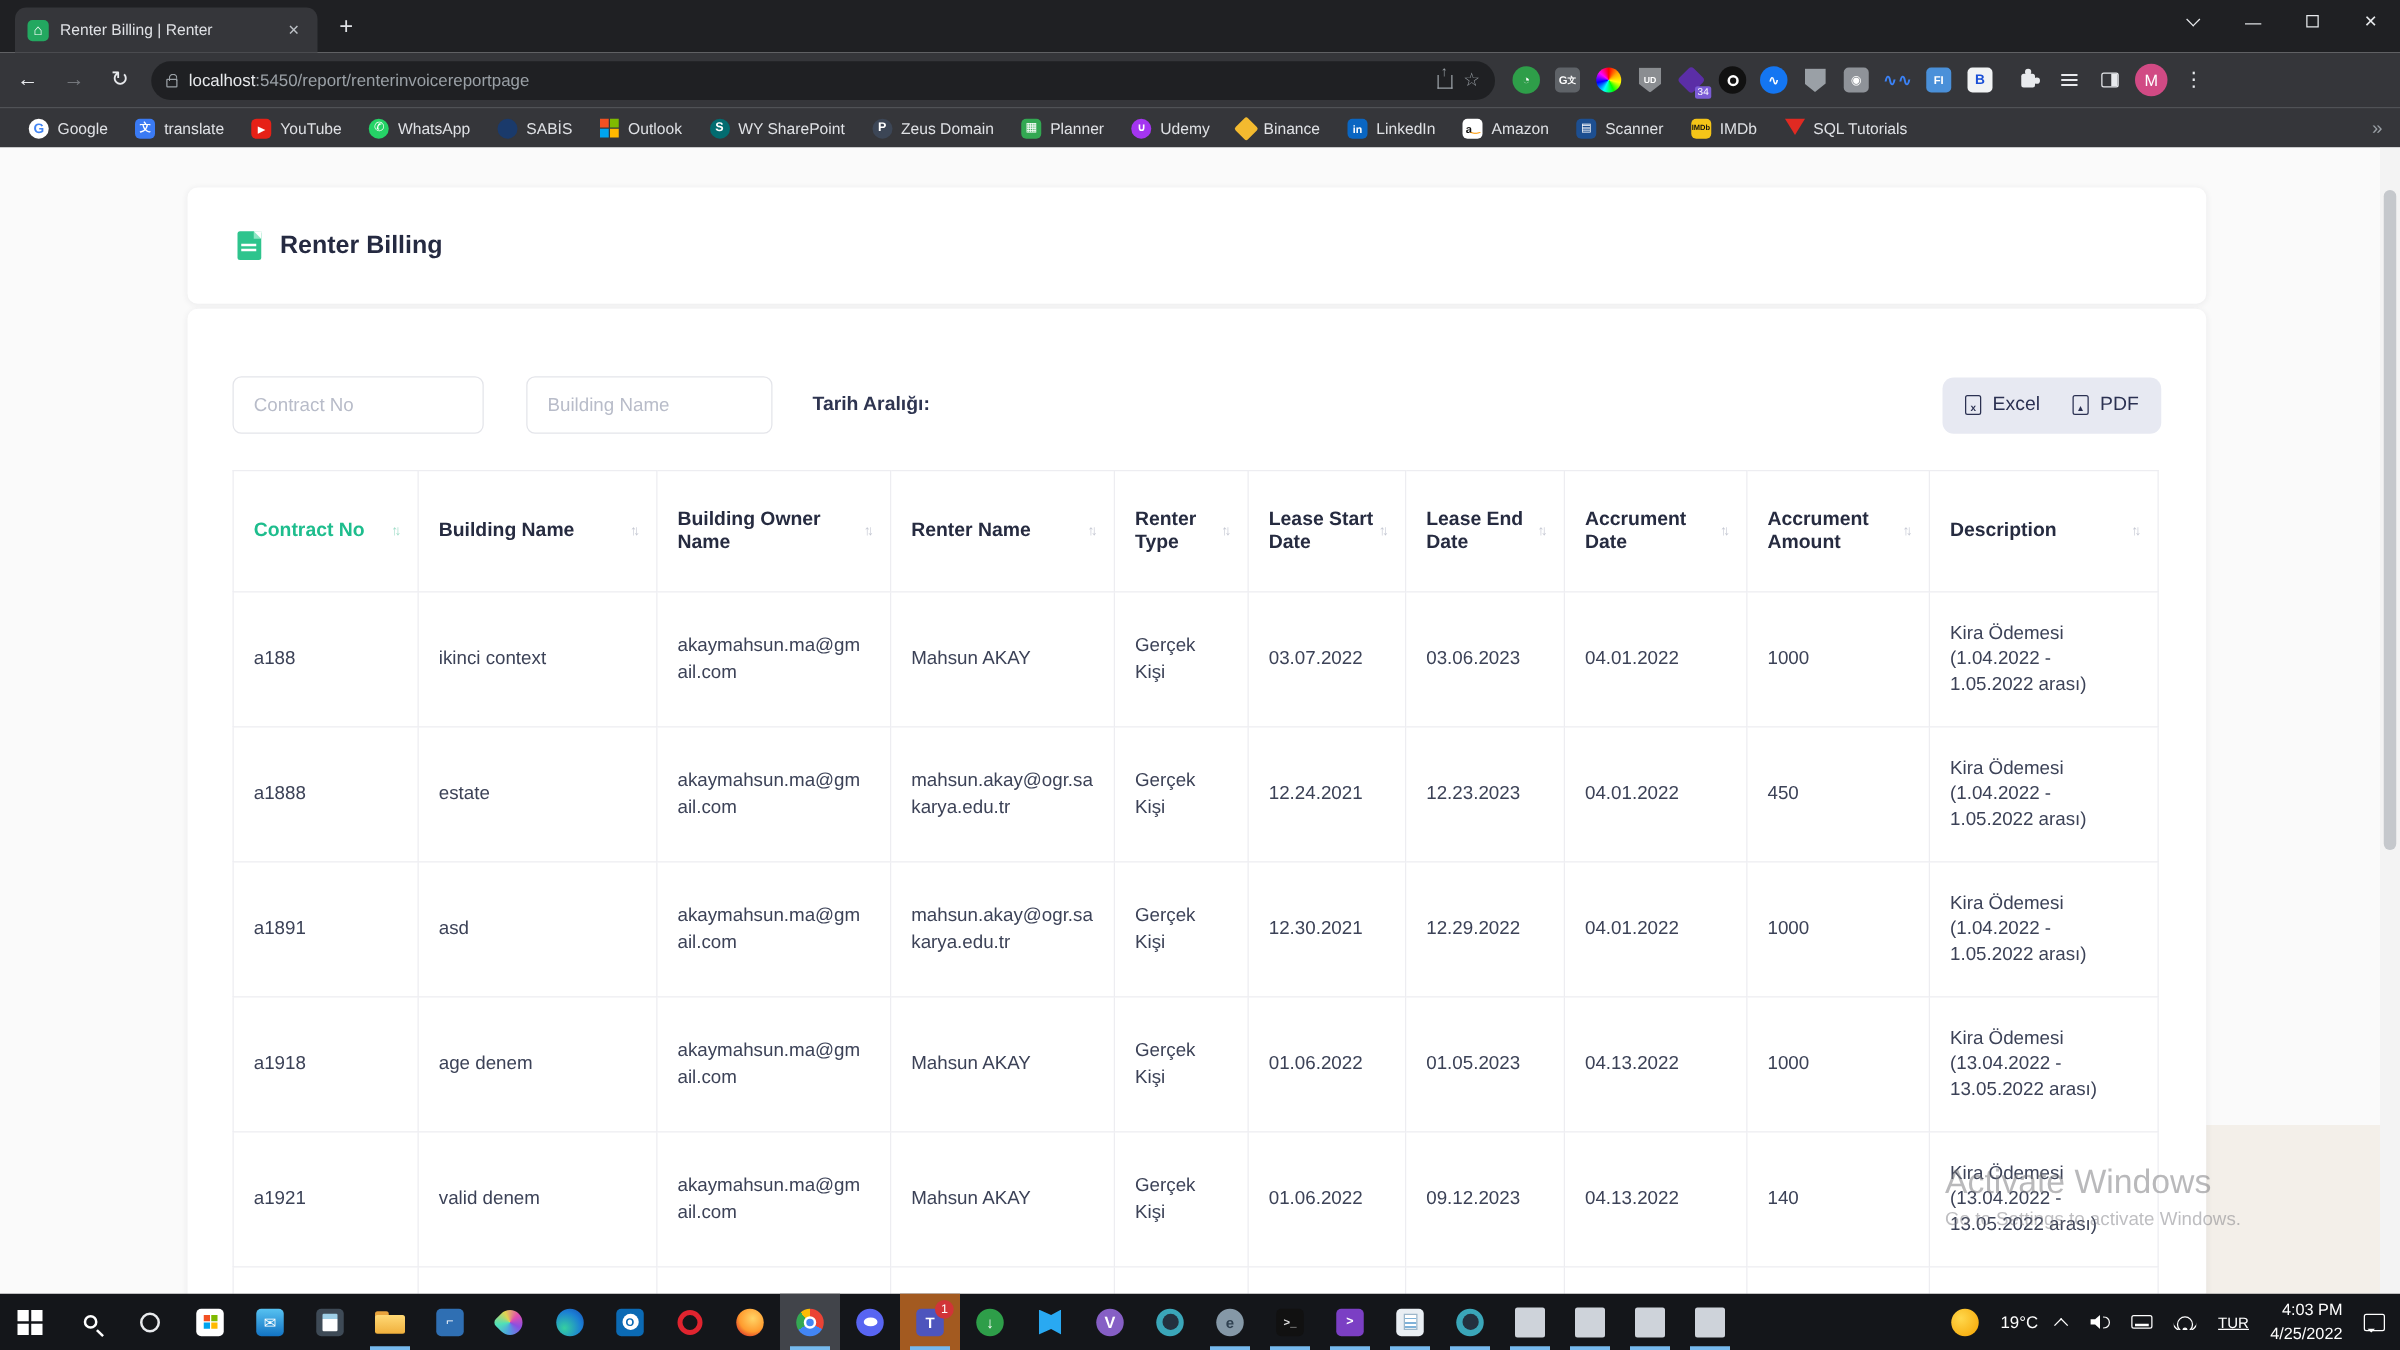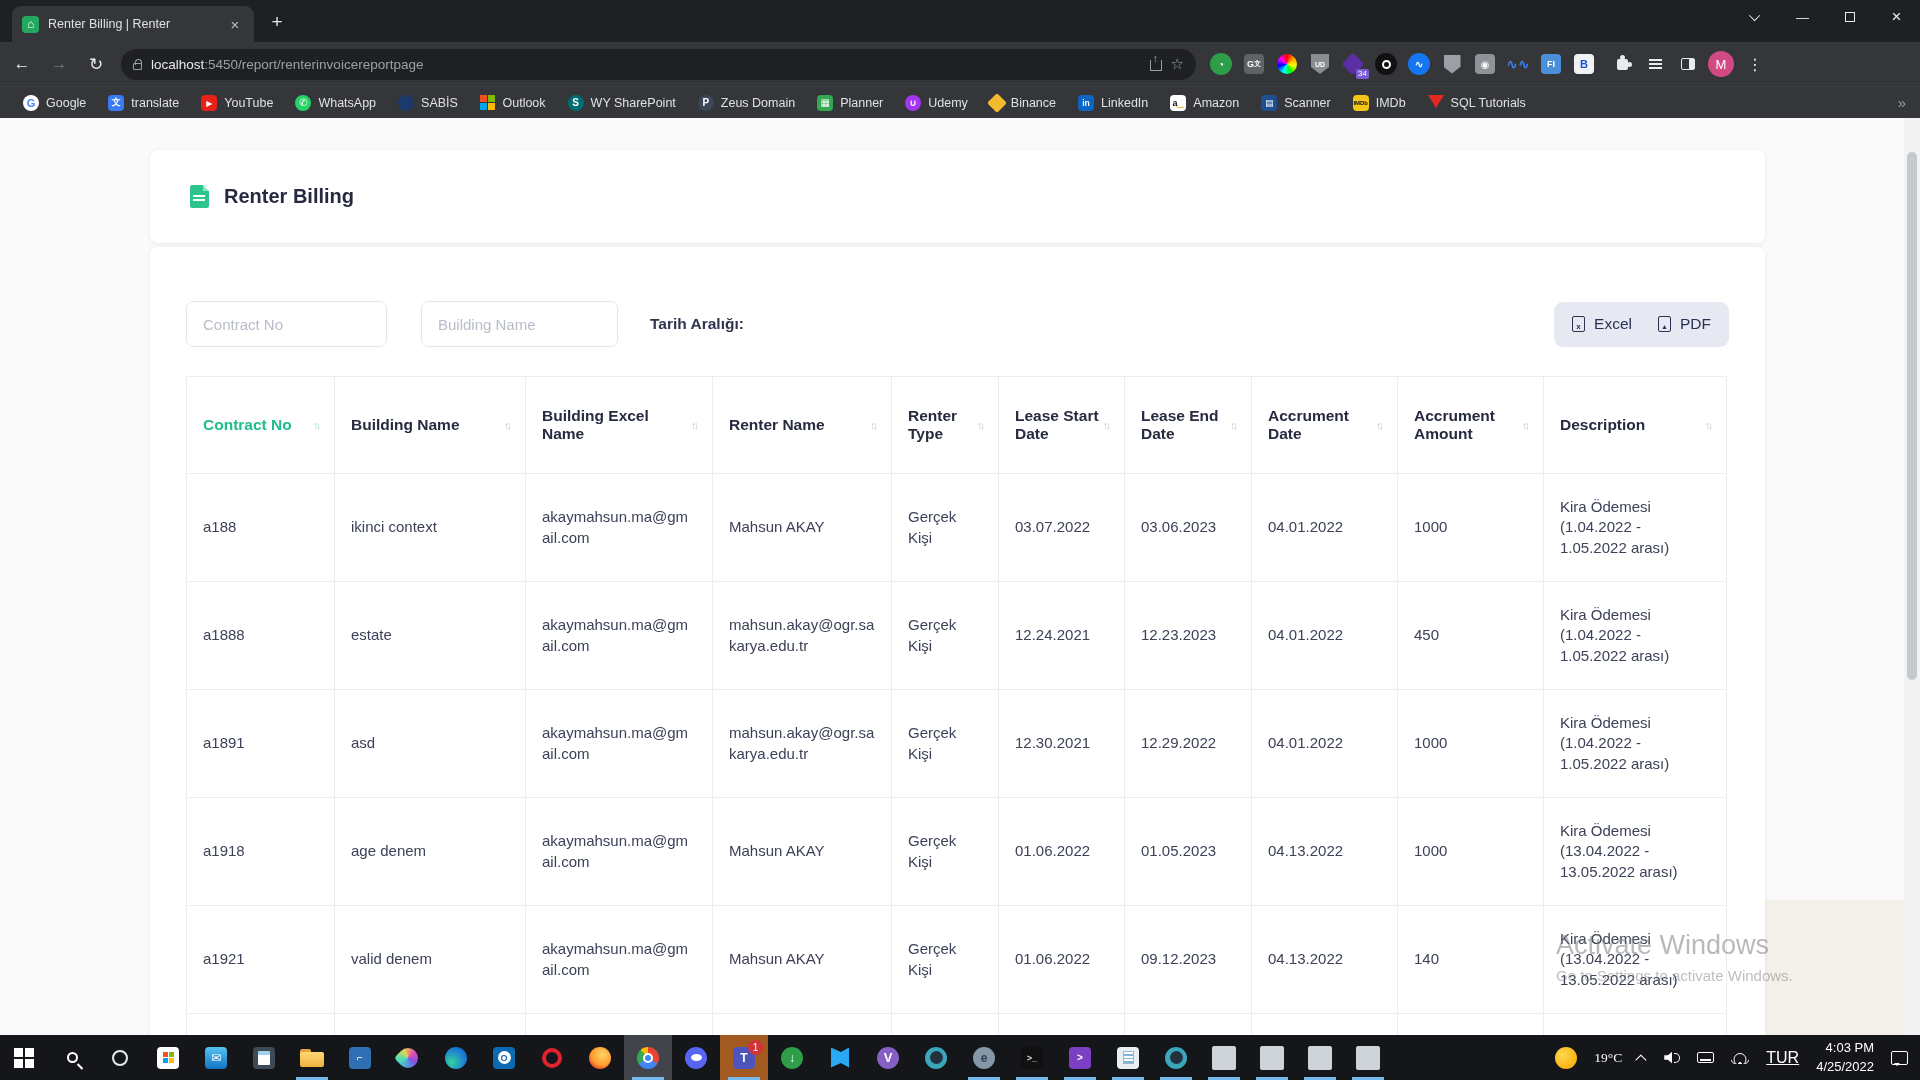--- a/index.html
+++ b/index.html
@@ -85,33 +85,33 @@
 
   
   .taskbar { position:absolute; left:0; top:1035px; width:1920px; height:45px; background:#14161a; display:flex; align-items:stretch; }
   .tb-slot { width:48px; display:flex; align-items:center; justify-content:center; position:relative; }
   .tb-slot.open:after { content:""; position:absolute; bottom:0; left:8px; right:8px; height:3px; background:#76b9ed; }
   .tb-slot.active { background:#41444a; }
   .tb-slot.highlight { background:#a35a20; }
   .tb-badge { position:absolute; top:5px; right:5px; width:15px; height:15px; background:#d13438; border-radius:50%; color:#fff; font-size:10px; display:flex; align-items:center; justify-content:center; }
   .tray { margin-left:auto; display:flex; align-items:center; gap:17px; padding-right:12px; color:#fff; }
   .sun { width:22px; height:22px; border-radius:50%; background:radial-gradient(circle at 35% 35%, #ffd84d, #f5a300); }
-  .tray-temp { font-size:13.5px;font-family:Liberation Serif, serif; }
+  .tray-temp { font-size:13.5px; }
   .chev-up { width:8px; height:8px; border-left:1.7px solid #fff; border-top:1.7px solid #fff; transform:rotate(45deg) translateY(3px); }
   .spk { width:8px; height:12px; background:#fff; clip-path:polygon(0 32%,45% 32%,100% 0,100% 100%,45% 68%,0 68%); position:relative; }
   .spk-wrap { display:flex; align-items:center; gap:2px; }
   .spk-wave { width:6px; height:10px; border:1.6px solid #fff; border-left:none; border-radius:0 8px 8px 0; }
   .kbd { width:17px; height:11px; border:1.5px solid #fff; border-radius:2px; position:relative; }
   .kbd:after { content:""; position:absolute; left:2px; right:2px; bottom:1.5px; height:1.6px; background:#fff; }
   .wifi { width:18px; height:12px; position:relative; overflow:hidden; }
   .wifi i { position:absolute; left:50%; bottom:-2px; transform:translateX(-50%); border:1.8px solid #fff; border-radius:50%; }
   .wifi i:nth-child(1){ width:22px; height:22px; }
   .wifi i:nth-child(2){ width:13px; height:13px; }
   .wifi i:nth-child(3){ width:4px; height:4px; background:#fff; }
-  .tray-lang { font-size:16px;text-decoration:underline; }
+  .tray-lang { font-size:12px;text-decoration:underline; }
   .clock { text-align:right; font-size:13px; line-height:1.45; }
   .action { width:17px; height:14px; border:1.5px solid #fff; border-radius:2px; position:relative; }
   .action:after { content:""; position:absolute; left:2px; bottom:-5px; border:3px solid transparent; border-top-color:#fff; }
 
   
   .ci { border-radius:50%; display:flex; align-items:center; justify-content:center; color:#fff; font-weight:bold; flex:none; }
   .si { border-radius:4px; display:flex; align-items:center; justify-content:center; color:#fff; font-weight:bold; flex:none; }
   .msgrid { display:grid; grid-template-columns:7px 7px; grid-template-rows:7px 7px; gap:1.6px; }
   .msgrid i { display:block; }
   .win-ic { width:24px; height:24px; background:#ced3da; border-radius:2px; padding:3px 3px; }
@@ -363,21 +363,21 @@
               </span>
             </th>
             <th style="width: 191px;">
               <span class="th-inner">
                 <span class="th-label">Building Name</span>
                 <span class="sort-ic">↑↓</span>
               </span>
             </th>
             <th style="width: 187px;">
               <span class="th-inner">
-                <span class="th-label">Building Excel Name</span>
+                <span class="th-label">Building Owner Name</span>
                 <span class="sort-ic">↑↓</span>
               </span>
             </th>
             <th style="width: 179px;">
               <span class="th-inner">
                 <span class="th-label">Renter Name</span>
                 <span class="sort-ic">↑↓</span>
               </span>
             </th>
             <th style="width: 107px;">

